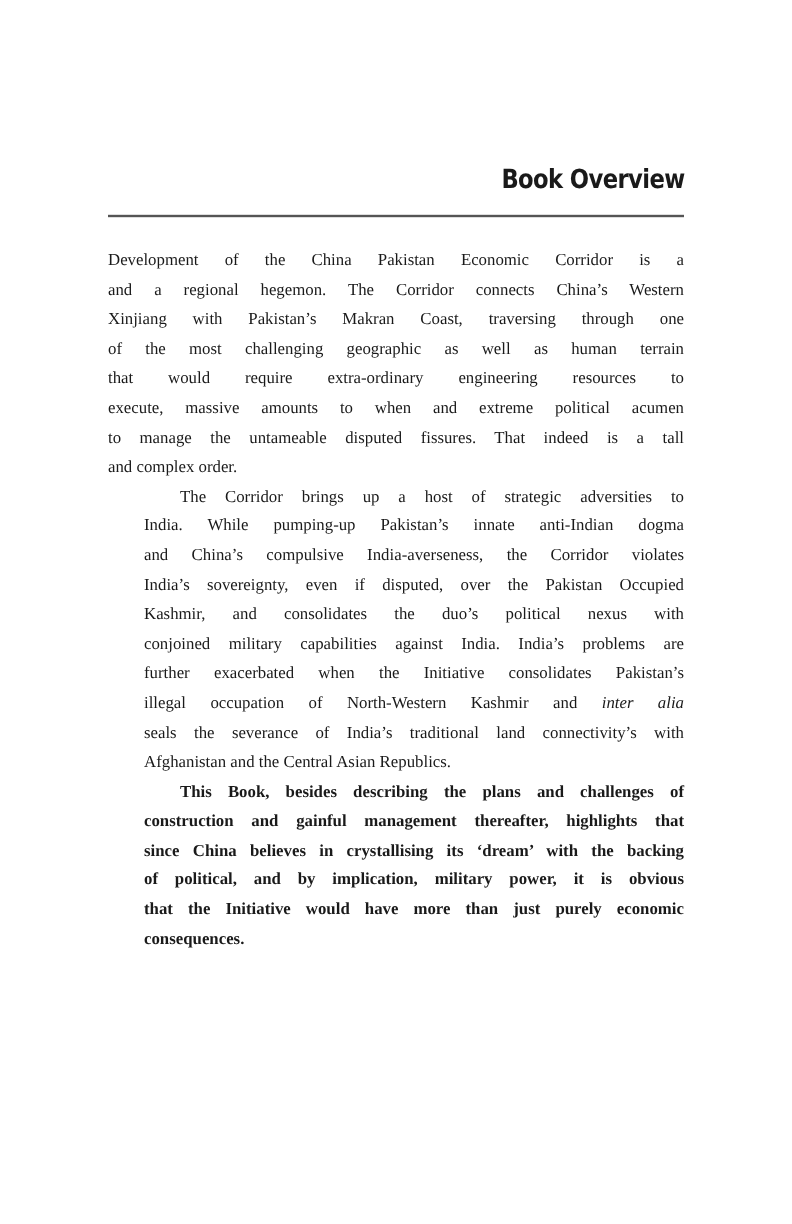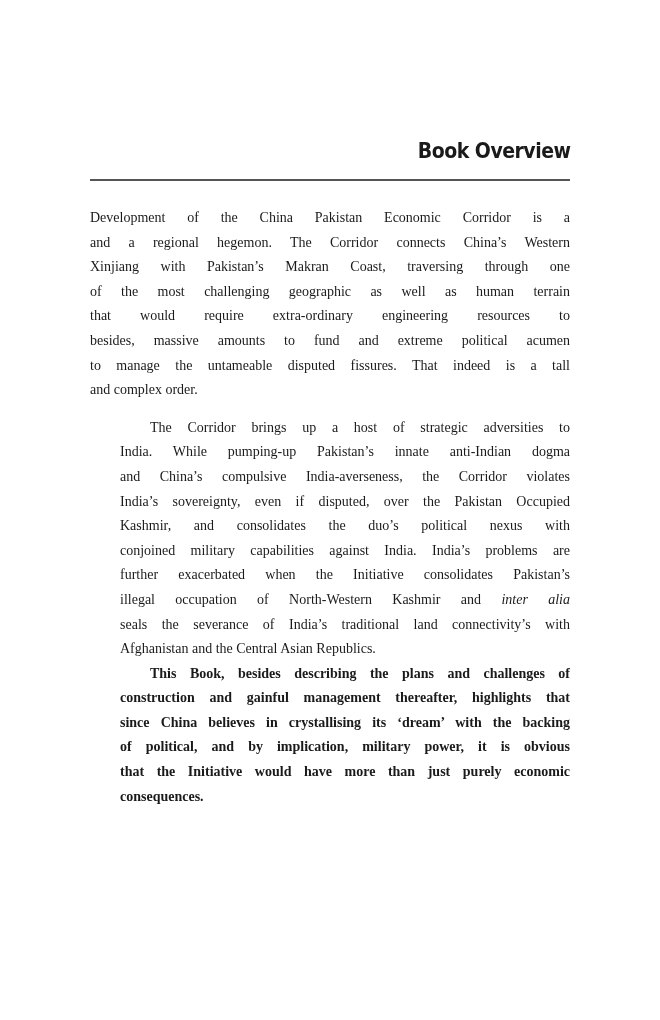--- a/index.html
+++ b/index.html
@@ -84,26 +84,26 @@
   <div class="rule"></div>
 
   <div class="body-text">
 
     <div class="para">
       <span class="line">Development of the China Pakistan Economic Corridor is a</span>
       <span class="line">and a regional hegemon. The Corridor connects China’s Western</span>
       <span class="line">Xinjiang with Pakistan’s Makran Coast, traversing through one</span>
       <span class="line">of the most challenging geographic as well as human terrain</span>
       <span class="line">that would require extra-ordinary engineering resources to</span>
-      <span class="line">besides, massive amounts to fund and extreme political acumen</span>
+      <span class="line">execute, massive amounts to when and extreme political acumen</span>
       <span class="line">to manage the untameable disputed fissures. That indeed is a tall</span>
       <span class="line last">and complex order.</span>
     </div>
 
-    <div class="para" style="margin-top:13px;">
+    <div class="para" style="margin-top:0;">
       <span class="line indent">The Corridor brings up a host of strategic adversities to</span>
       <span class="line">India. While pumping-up Pakistan’s innate anti-Indian dogma</span>
       <span class="line">and China’s compulsive India-averseness, the Corridor violates</span>
       <span class="line">India’s sovereignty, even if disputed, over the Pakistan Occupied</span>
       <span class="line">Kashmir, and consolidates the duo’s political nexus with</span>
       <span class="line">conjoined military capabilities against India. India’s problems are</span>
       <span class="line">further exacerbated when the Initiative consolidates Pakistan’s</span>
       <span class="line"><span>illegal occupation of North-Western Kashmir and</span> <em>inter alia</em></span>
       <span class="line">seals the severance of India’s traditional land connectivity’s with</span>
       <span class="line last">Afghanistan and the Central Asian Republics.</span>

